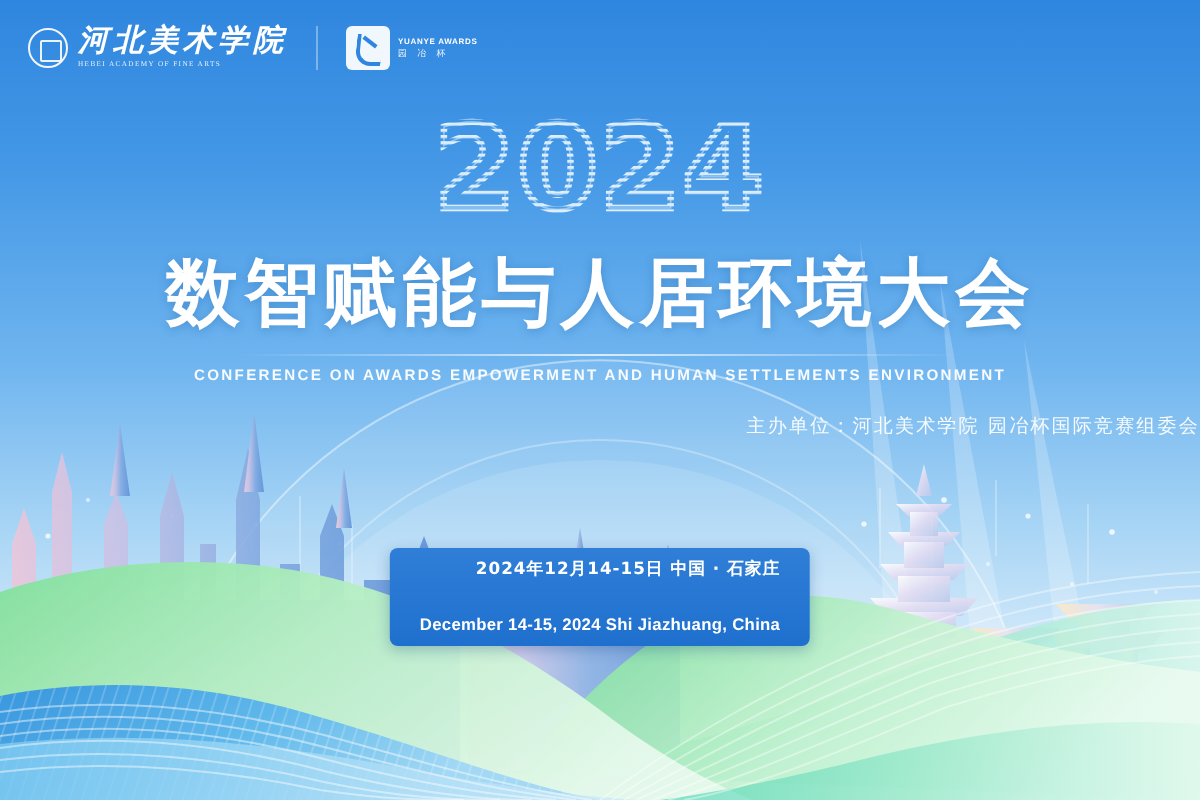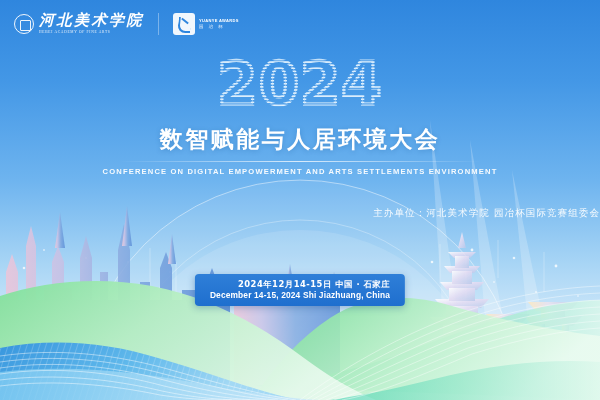--- a/index.html
+++ b/index.html
@@ -69,21 +69,21 @@
     display:flex;justify-content:center;z-index:30;
   }
   .year-svg{display:block;}
 
   
   .title-block{
     position:absolute;top:126px;left:0;width:100%;
     text-align:center;z-index:32;
   }
   .title-cn{
-    font-size:23px;font-weight:700;color:#ffffff;
+    font-size:37px;font-weight:700;color:#ffffff;
     letter-spacing:2.5px;line-height:1.14;
     font-family:"DejaVu Sans","Liberation Sans",sans-serif;
     text-shadow:0 1px 5px rgba(24,86,150,.30);
     margin:0;
   }
   .title-rule{
     width:362px;height:1px;margin:9px auto 0;
     background:linear-gradient(90deg,rgba(255,255,255,0),rgba(255,255,255,.75),rgba(255,255,255,0));
   }
   .title-en{
@@ -106,21 +106,21 @@
     padding:5px 15px 6px;
     text-align:right;
     box-shadow:0 2px 7px rgba(20,70,130,.30);
   }
   .date-cn{
     font-size:8.4px;font-weight:700;color:#fff;letter-spacing:.5px;white-space:nowrap;
     font-family:"DejaVu Sans","Liberation Sans",sans-serif;
   }
   .date-en{
     font-size:8.4px;font-weight:700;color:#fff;letter-spacing:.15px;white-space:nowrap;
-    margin-top:0;
+    margin-top:17px;
   }
 </style>
 </head>
 <body>
 
 <div class="stage">
 
   <svg class="bg-svg" viewBox="0 0 600 400" preserveAspectRatio="none">
     <defs>
       <linearGradient id="gSky" x1="0" y1="0" x2="0" y2="1">
@@ -381,21 +381,21 @@
       <g mask="url(#mStripe)">
         <text x="85" y="52" text-anchor="middle" font-family="DejaVu Sans, Liberation Sans, sans-serif" font-size="58" font-weight="700" letter-spacing="1" fill="none" stroke="#dff0fd" stroke-width="3.2">2024</text>
       </g>
       <text x="85" y="52" text-anchor="middle" font-family="DejaVu Sans, Liberation Sans, sans-serif" font-size="58" font-weight="700" letter-spacing="1" fill="none" stroke="#cfe8fb" stroke-opacity=".55" stroke-width=".8">2024</text>
     </svg>
   </div>
 
   <div class="title-block">
     <h1 class="title-cn">数智赋能与人居环境大会</h1>
     <div class="title-rule"></div>
-    <p class="title-en">CONFERENCE ON DIGITAL EMPOWERMENT AND ARTS SETTLEMENTS ENVIRONMENT</p>
+    <p class="title-en">CONFERENCE ON AWARDS EMPOWERMENT AND HUMAN SETTLEMENTS ENVIRONMENT</p>
   </div>
 
   <div class="organizer">主办单位：河北美术学院  园冶杯国际竞赛组委会</div>
 
   <div class="date-badge">
     <div class="date-cn">2024年12月14-15日  中国 · 石家庄</div>
     <div class="date-en">December 14-15, 2024 Shi Jiazhuang, China</div>
   </div>
 
 </div>

